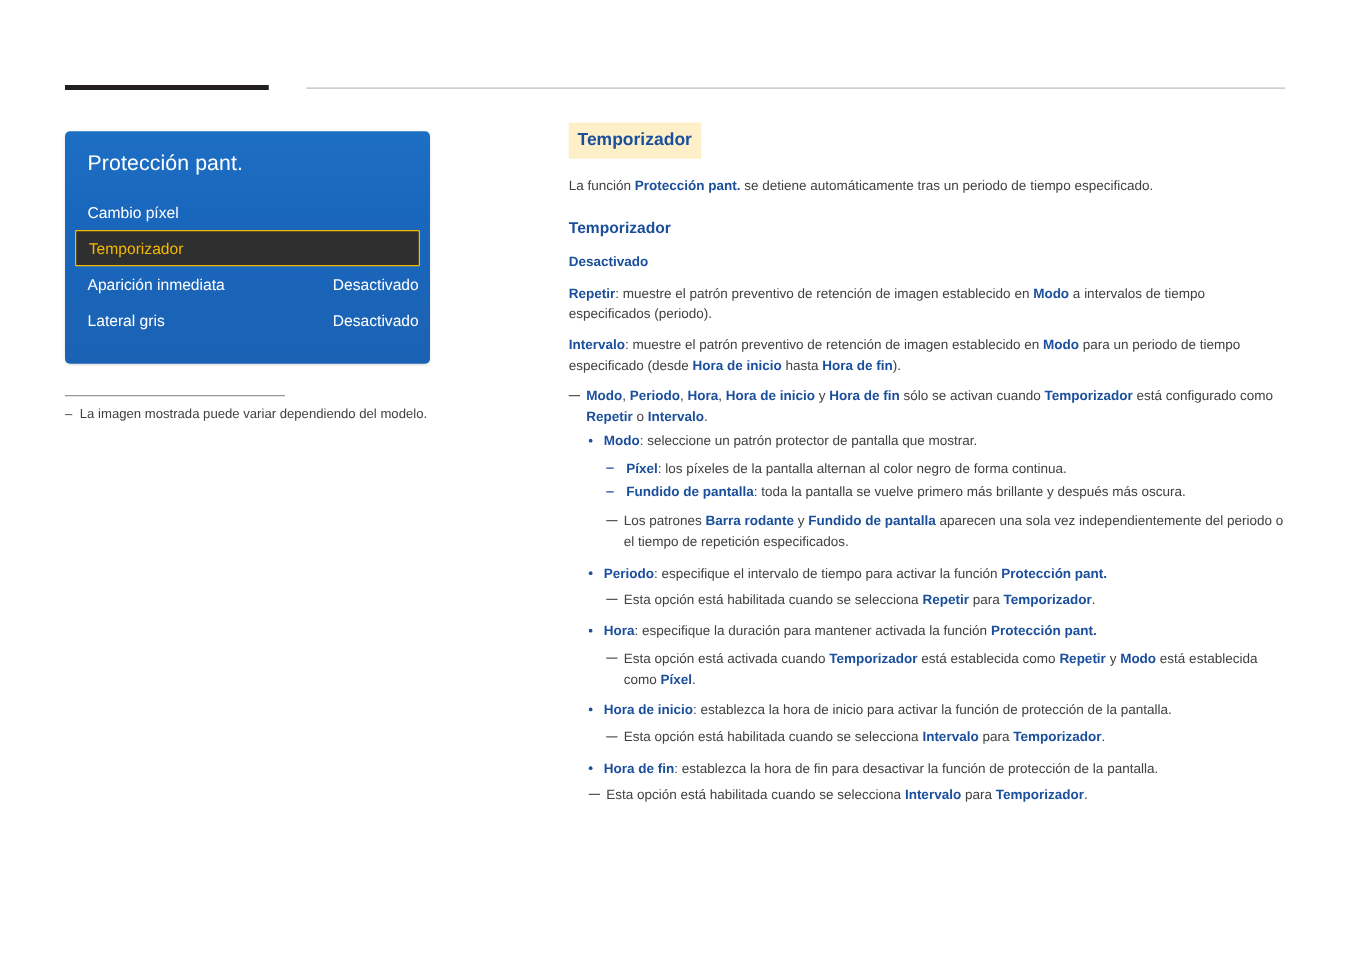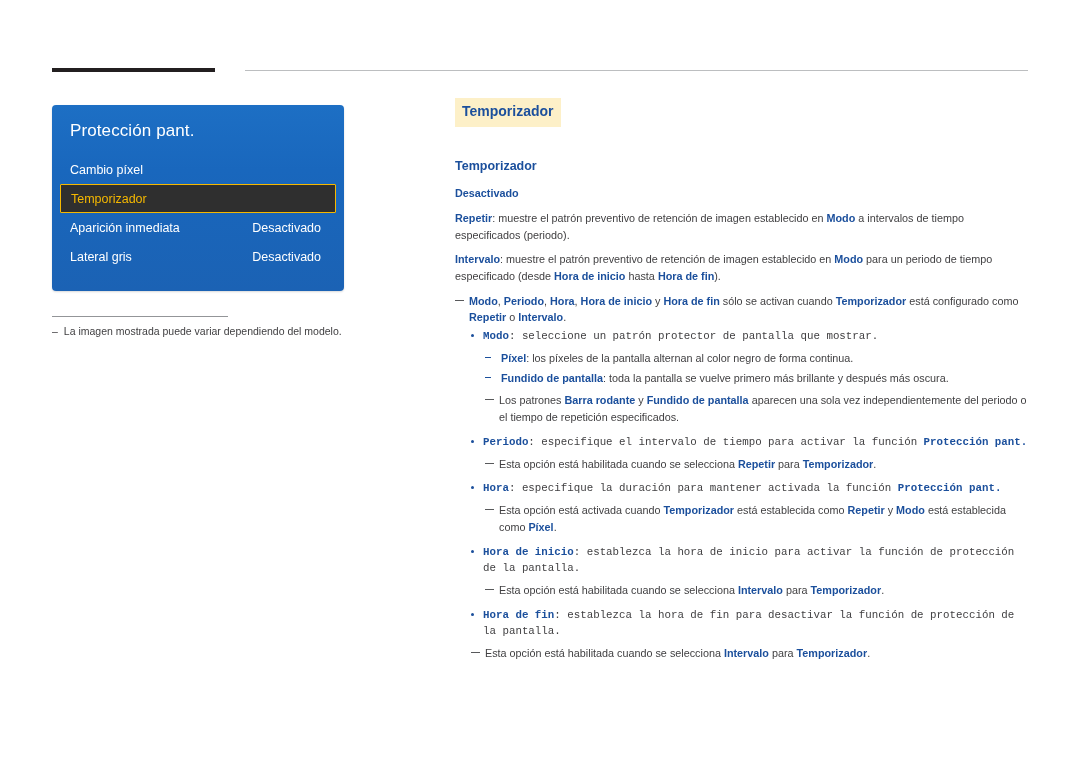--- a/index.html
+++ b/index.html
@@ -53,21 +53,21 @@
     color: #ffffff;
     font-size: 17px;
     padding: 16px 0 14px 18px;
     letter-spacing: 0.1px;
   }
   .menu-row {
     display: flex;
     align-items: center;
     justify-content: space-between;
     height: 29px;
-    padding: 0 23px 0 18px;
+    padding: 0 9px 0 18px;
     color: #ffffff;
     font-size: 12.5px;
   }
   .menu-row.selected {
     background: #2f2f2f;
     border: 1px solid #f5b800;
     box-sizing: border-box;
     margin: 0 8px;
     padding: 0 10px;
     border-radius: 1px;
@@ -125,21 +125,20 @@
   .b { font-weight: bold; color: #1b4f9c; }
 
   .blk { margin-bottom: 8px; }
   .blk:last-child { margin-bottom: 0; }
 
   
   .lvl1 {
     position: relative;
     padding-left: 14px;
     margin-bottom: 5px;
-    font-family: Liberation Mono, monospace;
   }
   .lvl1 > .bullet {
     position: absolute;
     left: 2px;
     top: 6px;
     width: 3px;
     height: 3px;
     border-radius: 50%;
     background: #1b4f9c;
   }
@@ -211,20 +210,23 @@
     <span class="dash">‒</span>
     <span>La imagen mostrada puede variar dependiendo del modelo.</span>
   </div>
 </div>
 
 <div class="right-col">
 
   <div class="page-head">Temporizador</div>
 
 
+  <p class="para">
+    <span>La función </span><span class="b">Protección pant.</span><span> se detiene automáticamente tras un periodo de tiempo especificado.</span>
+  </p>
 
   <div class="sub-head">Temporizador</div>
 
   <div class="blk">
     <span class="b">Desactivado</span>
   </div>
 
   <div class="blk">
     <span class="b">Repetir</span><span>: muestre el patrón preventivo de retención de imagen establecido en </span><span class="b">Modo</span><span> a intervalos de tiempo especificados (periodo).</span>
   </div>

